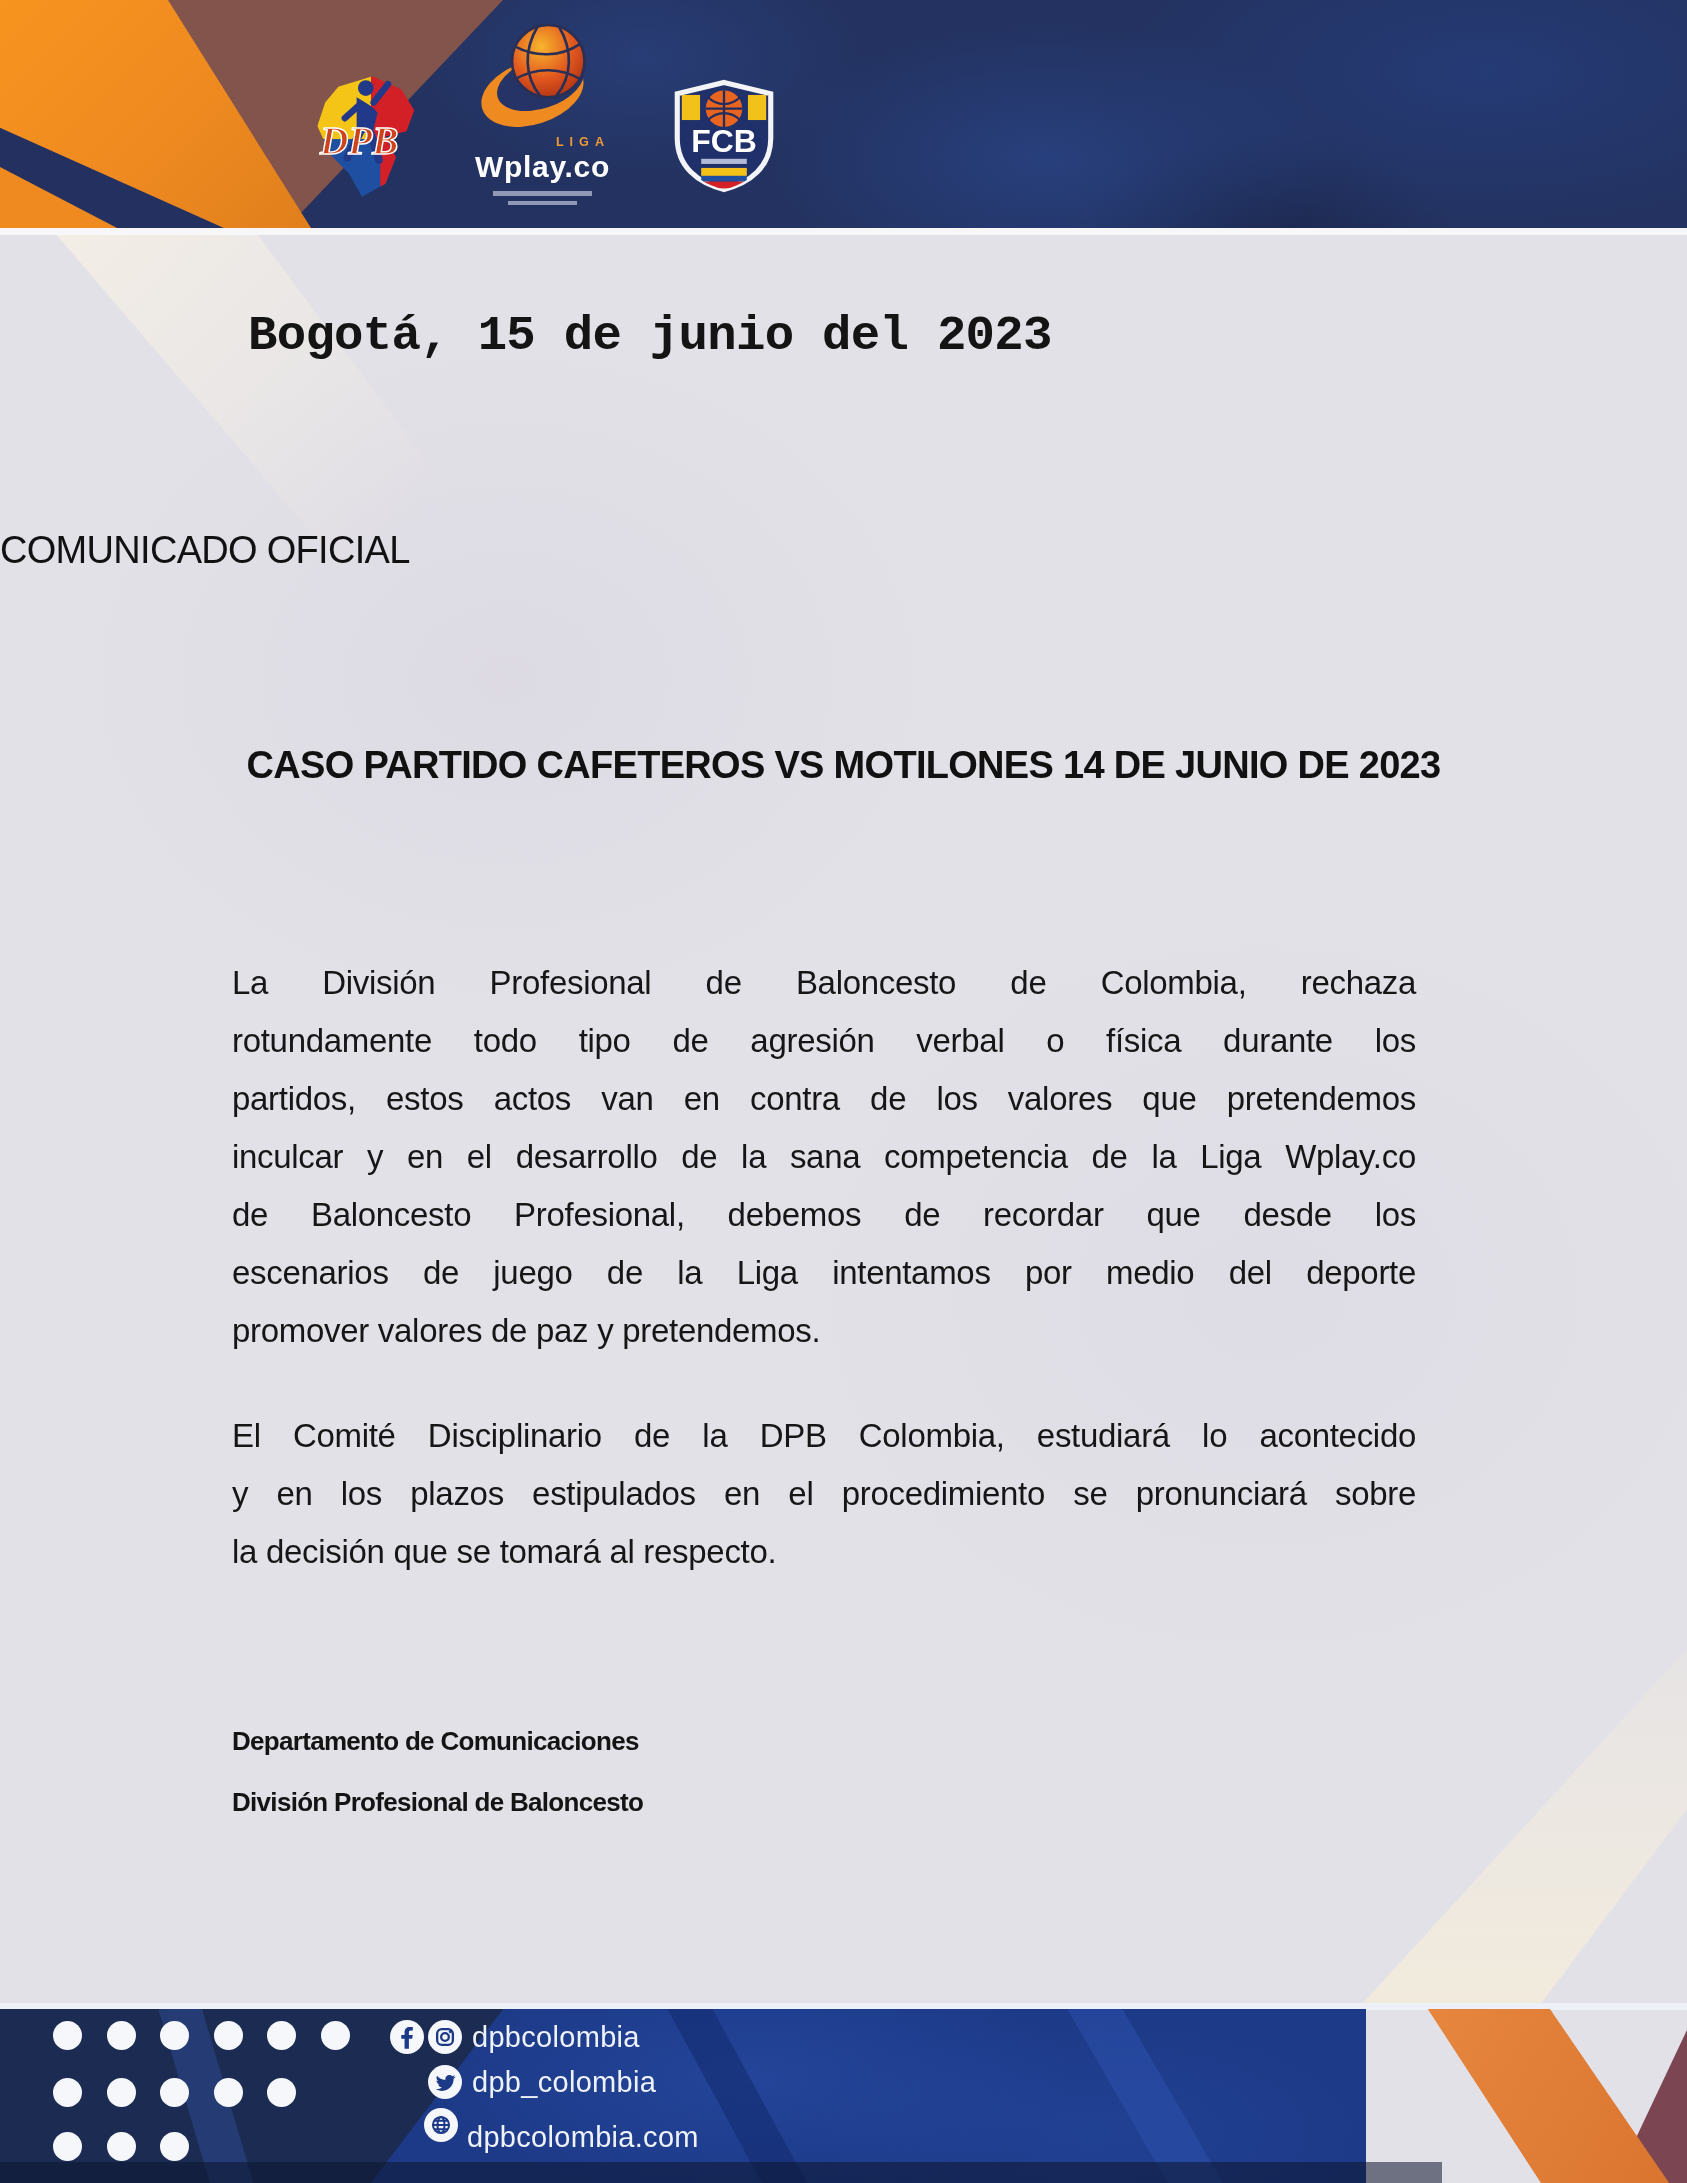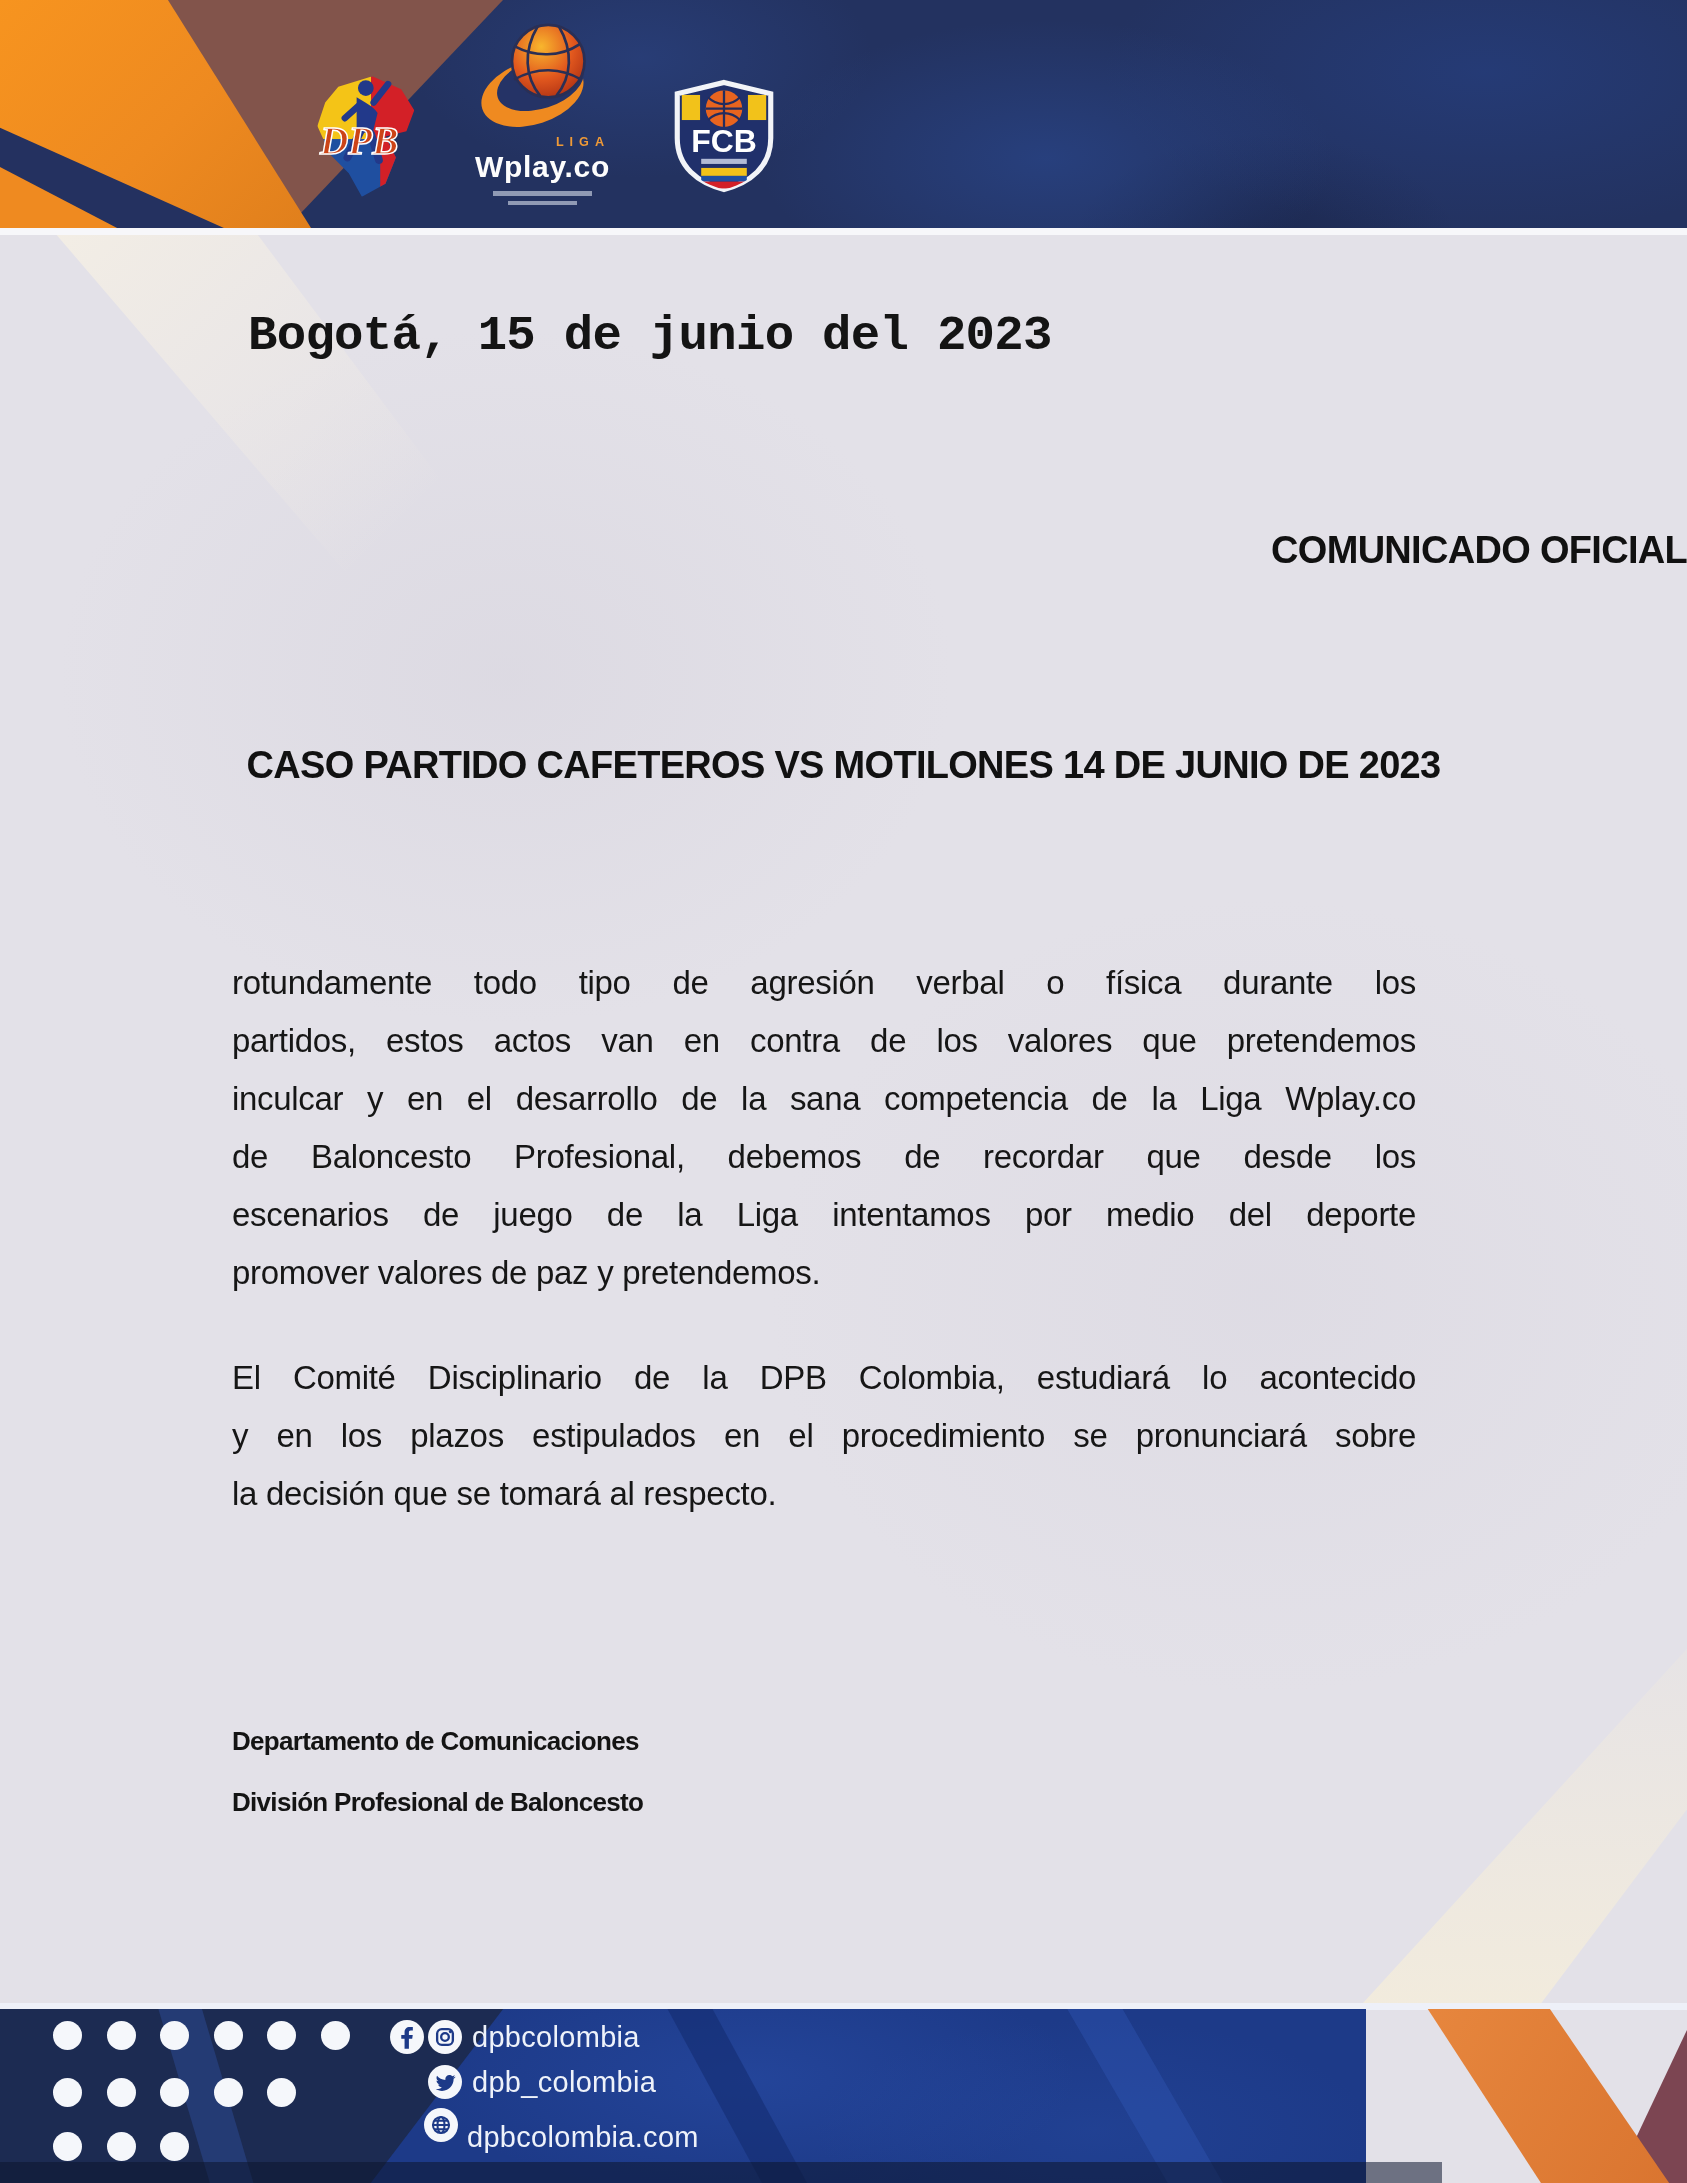--- a/index.html
+++ b/index.html
@@ -39,22 +39,22 @@
       radial-gradient(662px 529px at 75% 60%, rgba(216,213,223,.45), rgba(216,213,223,0) 75%),
       #e3e1e8;}
   .cream-tl{position:absolute;left:26.5px;top:0;width:503px;height:423px;
     clip-path:polygon(6% 0,46% 0,100% 86%,78% 100%);
     background:linear-gradient(135deg,rgba(246,240,228,.85),rgba(246,240,228,0) 72%);}
   .cream-br{position:absolute;left:1323px;top:1356px;width:364px;height:412px;
     clip-path:polygon(11% 100%,60% 100%,100% 53%,100% 14%);
     background:linear-gradient(to top,rgba(243,236,220,.92),rgba(243,236,220,.12));}
   .date{position:absolute;left:248px;top:308px;font-size:49px;font-weight:bold;color:#141414;
     letter-spacing:-0.7px;font-family:Liberation Mono, monospace;}
-  .title{position:absolute;left:0;top:529px;width:1687px;text-align:right;
-    font-size:38px;font-weight:bold;color:#111;letter-spacing:-0.7px;}
+  .title{position:absolute;left:0;top:529px;width:1687px;text-align:left;
+    font-size:38px;font-weight:normal;color:#111;letter-spacing:-0.7px;}
   .subject{position:absolute;left:0;top:744px;width:1687px;text-align:center;
     font-size:38px;font-weight:bold;color:#111;letter-spacing:-0.7px;}
   .paras{position:absolute;left:232px;top:954px;width:1184px;color:#161616;}
   .para+.para{margin-top:47px;}
   .jline{height:58px;line-height:58px;font-size:33px;letter-spacing:-0.3px;
     text-align:justify;text-align-last:justify;}
   .jline.last{text-align-last:left;}
   .signature{position:absolute;left:232px;top:1711px;font-size:26px;font-weight:bold;
     color:#141414;line-height:61px;letter-spacing:-0.7px;}
   
@@ -181,20 +181,21 @@
     <div class="cream-tl"></div>
     <div class="cream-br"></div>
   </div>
 
   <div class="date">Bogotá, 15 de junio del 2023</div>
   <div class="title">COMUNICADO OFICIAL</div>
   <div class="subject">CASO PARTIDO CAFETEROS VS MOTILONES 14 DE JUNIO DE 2023</div>
 
   <div class="paras">
       <div class="para">
+        <div class="jline">La División Profesional de Baloncesto de Colombia, rechaza</div>
         <div class="jline">rotundamente todo tipo de agresión verbal o física durante los</div>
         <div class="jline">partidos, estos actos van en contra de los valores que pretendemos</div>
         <div class="jline">inculcar y en el desarrollo de la sana competencia de la Liga Wplay.co</div>
         <div class="jline">de Baloncesto Profesional, debemos de recordar que desde los</div>
         <div class="jline">escenarios de juego de la Liga intentamos por medio del deporte</div>
         <div class="jline last">promover valores de paz y pretendemos.</div>
       </div>
       <div class="para">
         <div class="jline">El Comité Disciplinario de la DPB Colombia, estudiará lo acontecido</div>
         <div class="jline">y en los plazos estipulados en el procedimiento se pronunciará sobre</div>

